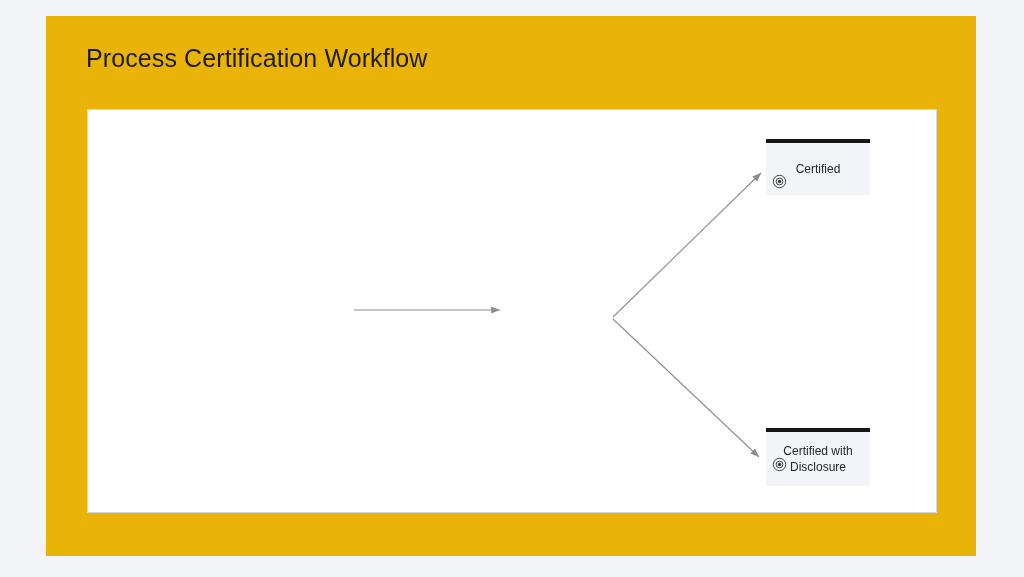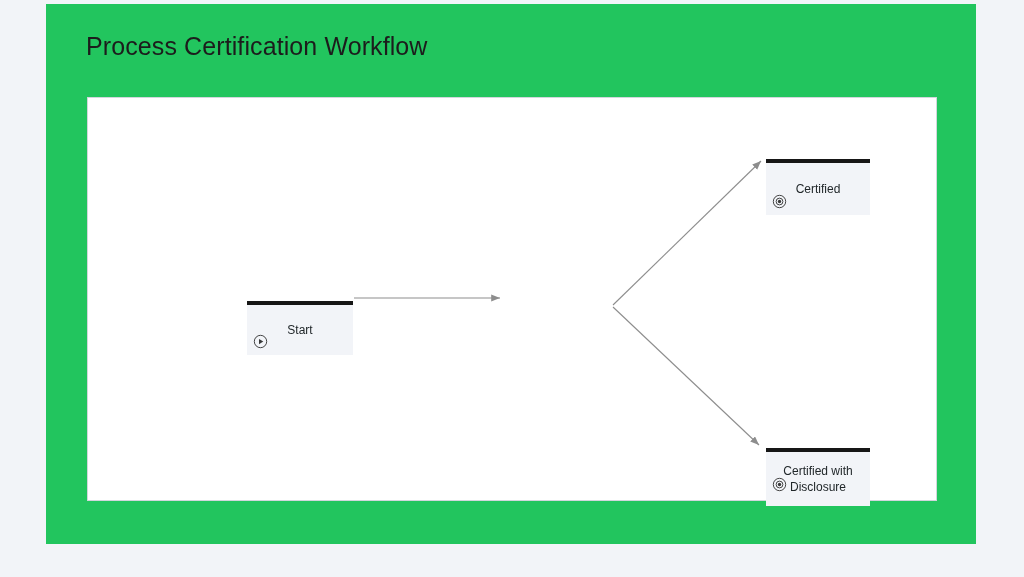--- a/index.html
+++ b/index.html
@@ -17,24 +17,24 @@
   #page {
     position: relative;
     width: 1024px;
     height: 577px;
   }
 
   
   #content-card {
     position: absolute;
     left: 46px;
-    top: 4px;
+    top: 16px;
     width: 930px;
     height: 540px;
-    background: #22c55e;
+    background: #eab308;
   }
 
   #page-title {
     position: absolute;
     left: 40px;
     top: 28px;
     font-size: 25px;
     font-weight: 400;
     letter-spacing: 0.1px;
     color: #1c1c1c;
@@ -60,21 +60,20 @@
     width: 850px;
     height: 404px;
     pointer-events: none;
   }
 
   
   .node {
     position: absolute;
     background: #f2f4f8;
     box-sizing: border-box;
-    margin-top: 32px;
   }
   .node-bar {
     position: absolute;
     left: 0;
     top: 0;
     width: 100%;
     height: 4px;
   }
   .node-bar.black { background: #161616; }
   .node-bar.blue  { background: #4589ff; }
@@ -131,30 +130,20 @@
           </marker>
         </defs>
 
         <line x1="266" y1="200" x2="412" y2="200" stroke="#8d8d8d" stroke-width="1.1" marker-end="url(#arrowhead)"></line>
 
         <line x1="525" y1="207" x2="673" y2="63" stroke="#8d8d8d" stroke-width="1.1" marker-end="url(#arrowhead)"></line>
 
         <line x1="525" y1="209" x2="671" y2="347" stroke="#8d8d8d" stroke-width="1.1" marker-end="url(#arrowhead)"></line>
       </svg>
 
-      <div class="node" id="node-start">
-        <div class="node-bar black"></div>
-        <div class="node-label">Start</div>
-        <span class="node-icon">
-          <svg viewBox="0 0 16 16" width="15" height="15">
-            <circle cx="8" cy="8" r="6.6" fill="none" stroke="#393939" stroke-width="1"></circle>
-            <path d="M6.4 5.2 L11 8 L6.4 10.8 z" fill="#393939"></path>
-          </svg>
-        </span>
-      </div>
 
 
       <div class="node" id="node-certified">
         <div class="node-bar black"></div>
         <div class="node-label">Certified</div>
         <span class="node-icon">
           <svg viewBox="0 0 16 16" width="15" height="15">
             <circle cx="8" cy="8" r="6.6" fill="none" stroke="#393939" stroke-width="1"></circle>
             <circle cx="8" cy="8" r="3.6" fill="none" stroke="#393939" stroke-width="1"></circle>
             <circle cx="8" cy="8" r="1.8" fill="#393939"></circle>

